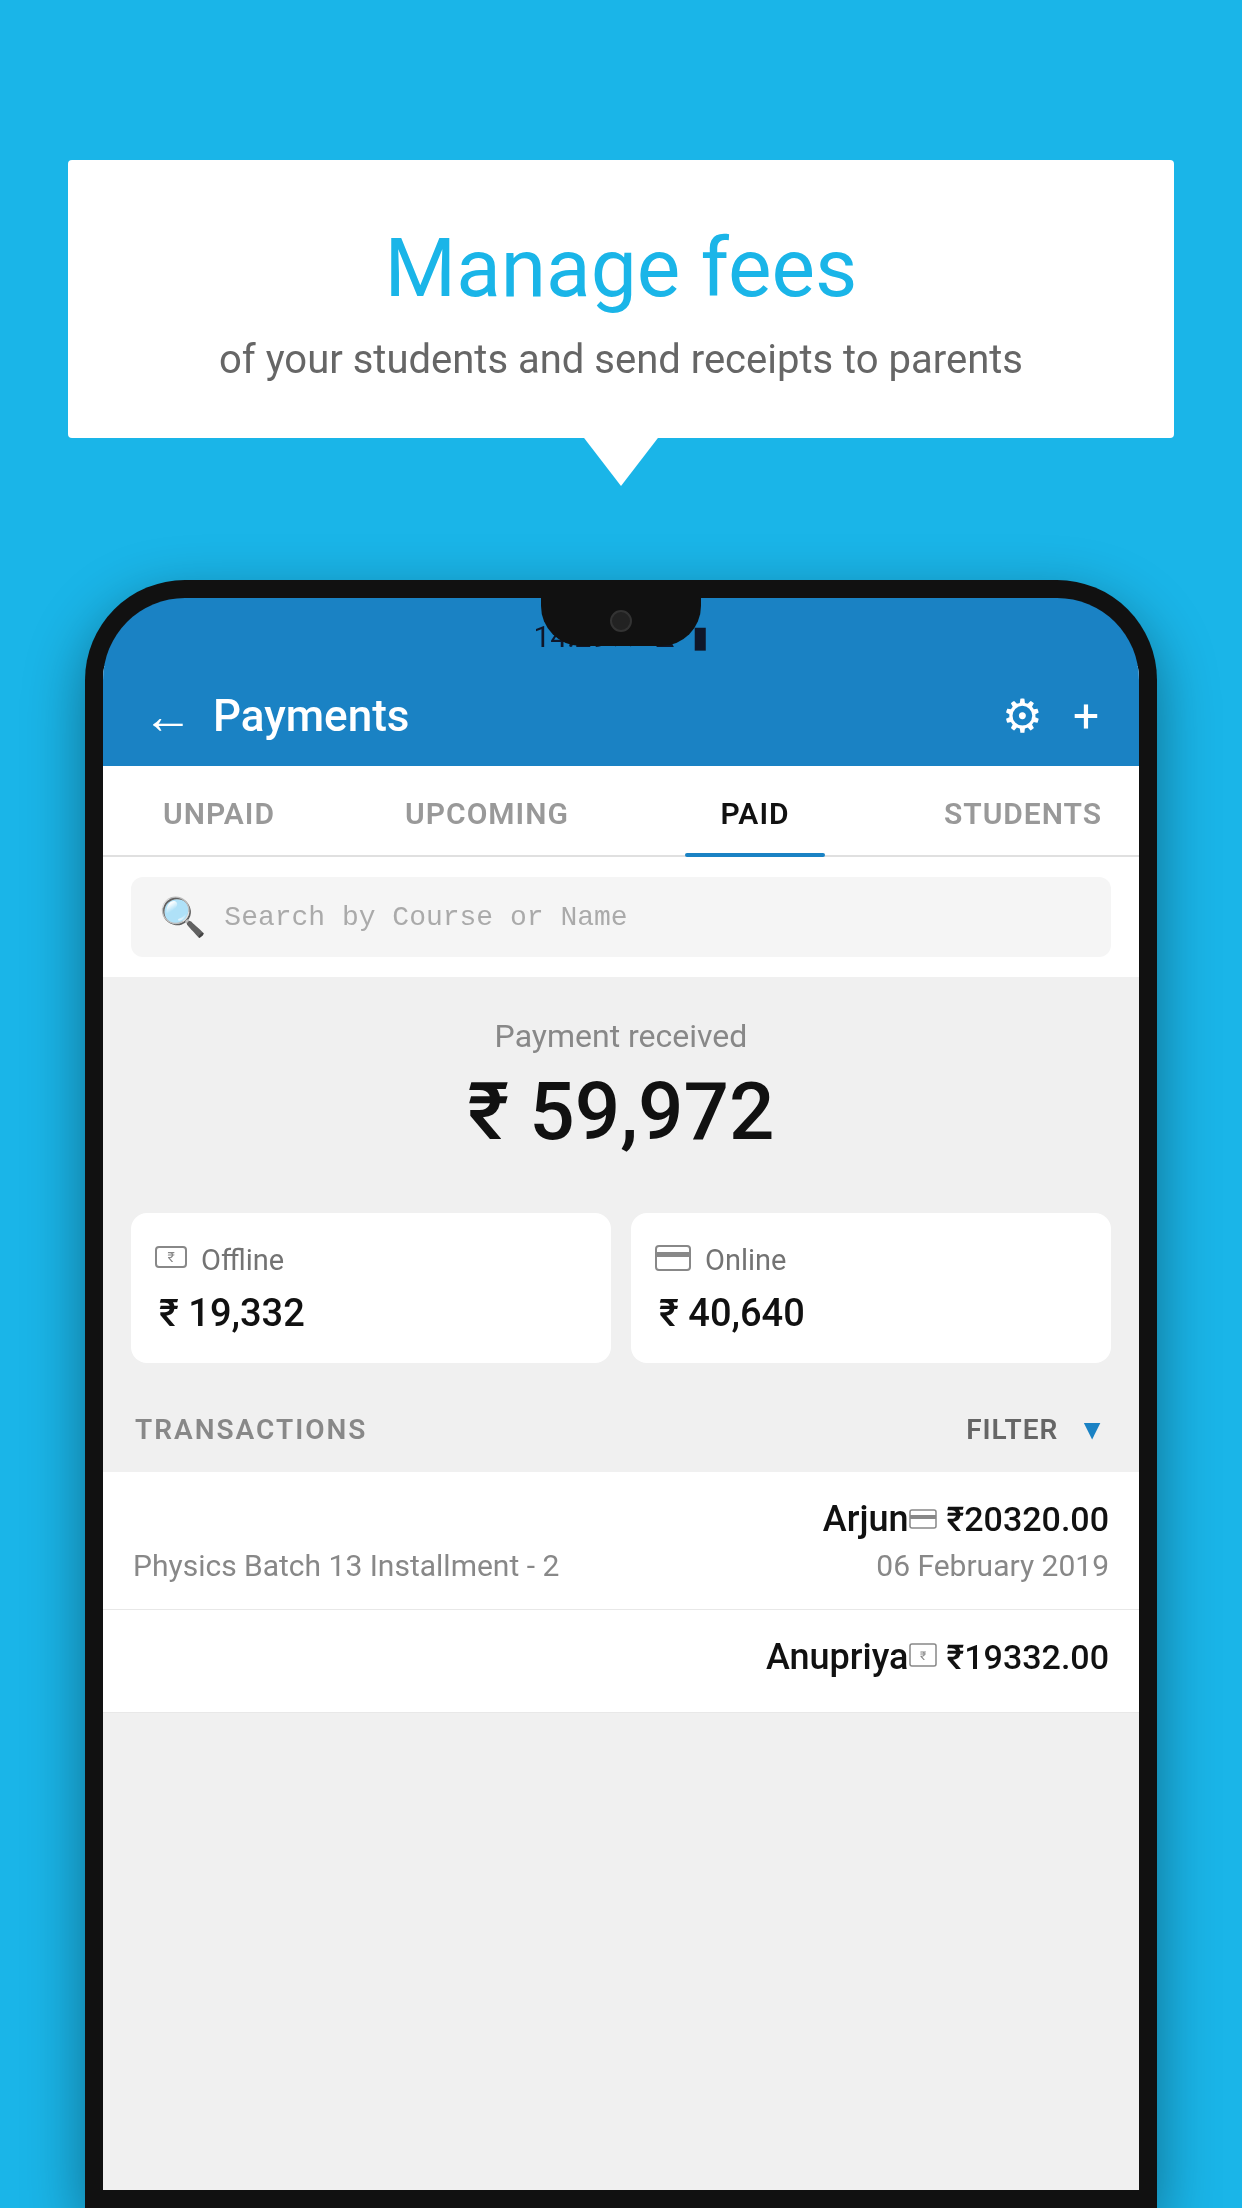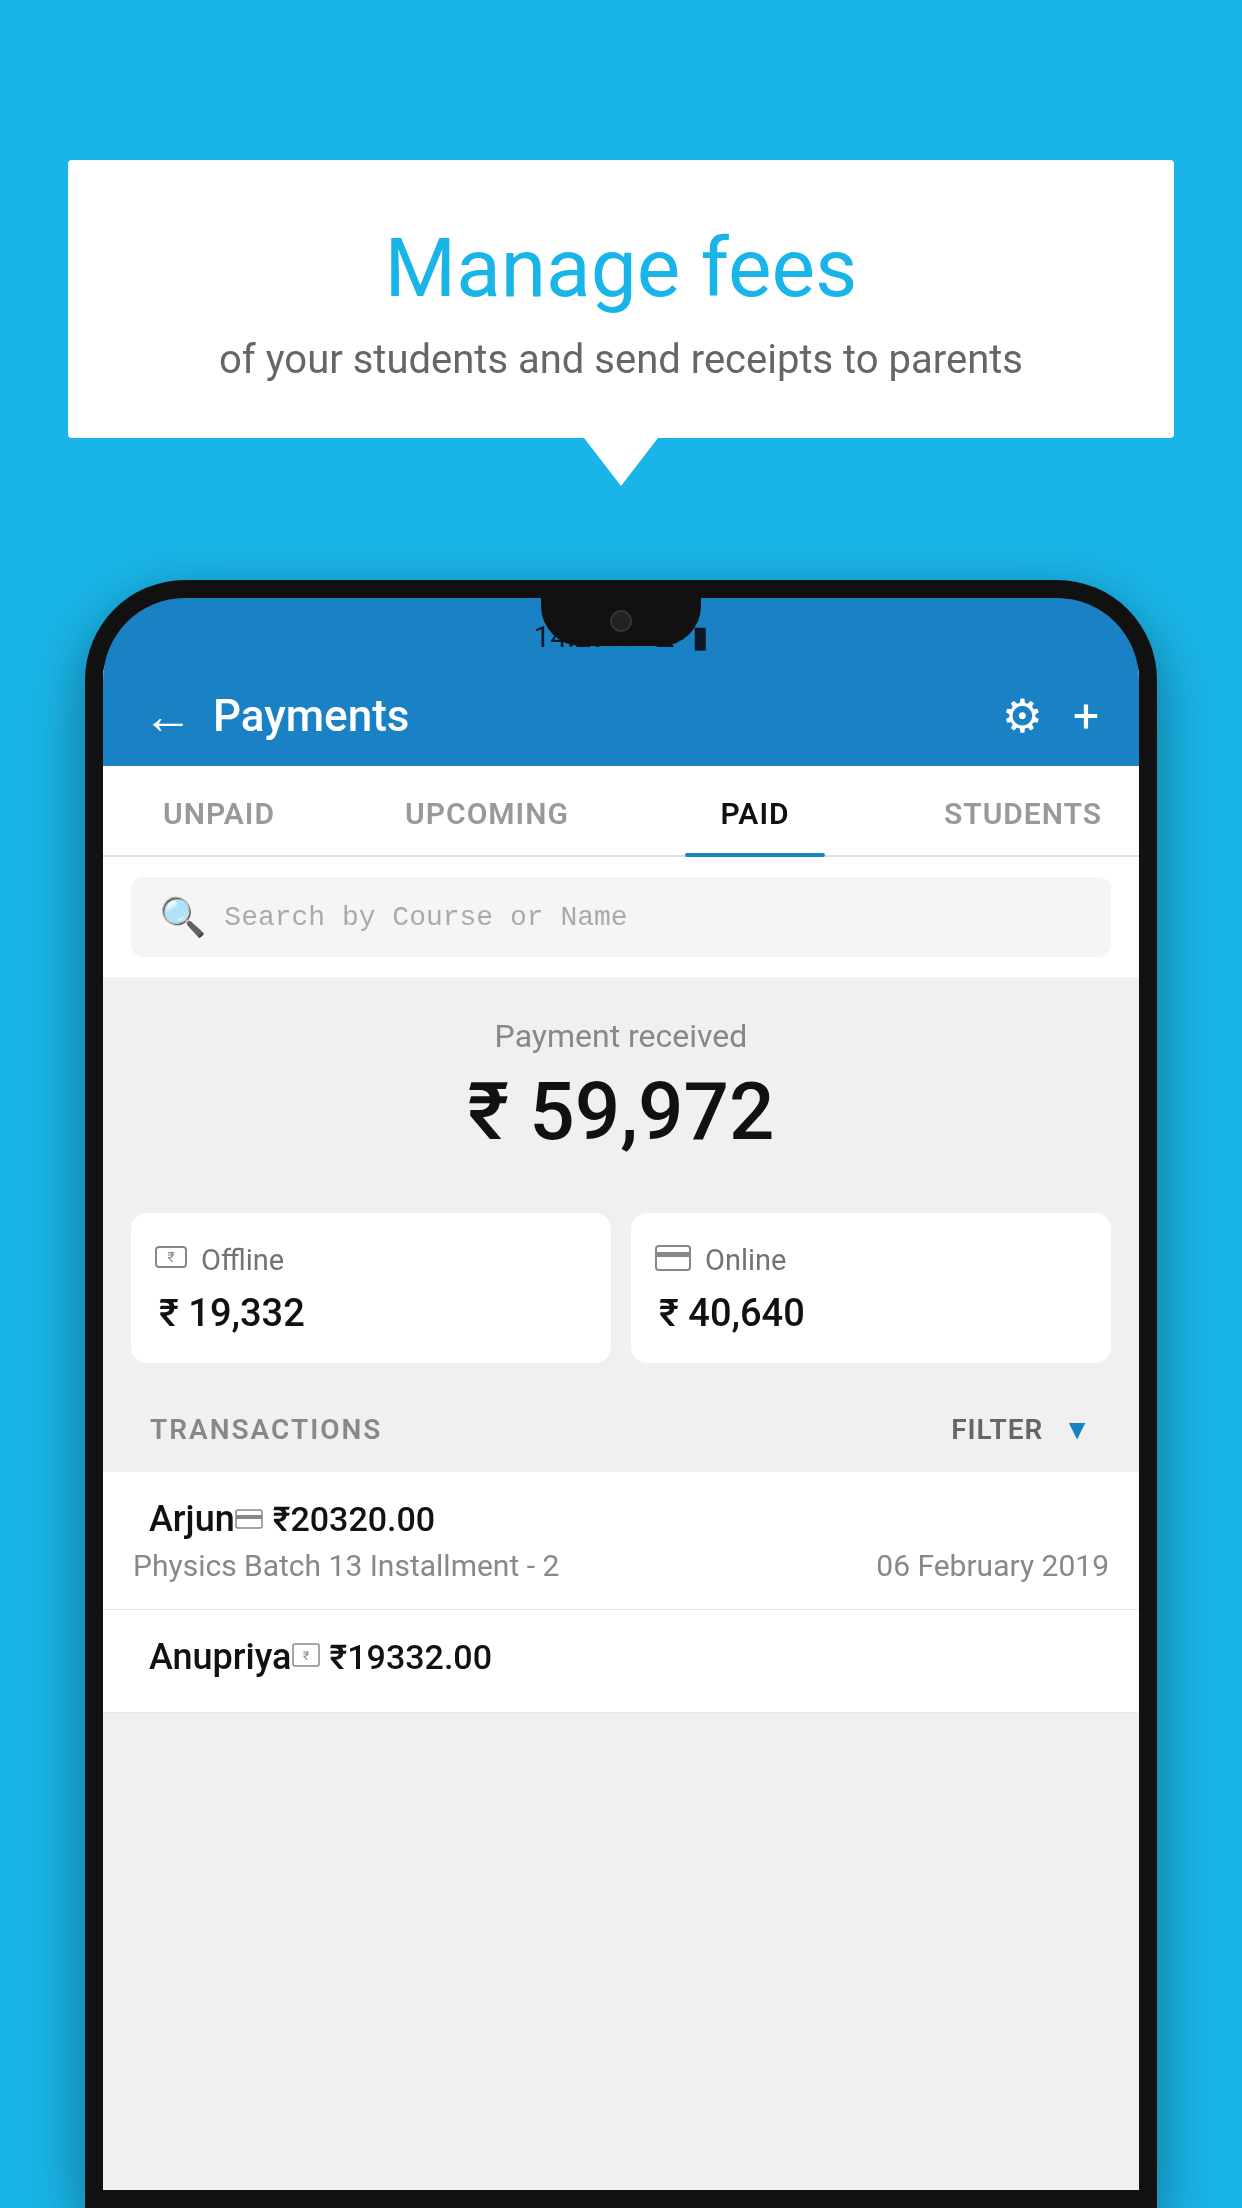--- a/index.html
+++ b/index.html
@@ -266,21 +266,21 @@
       font-size: 38px;
       font-weight: 500;
       padding-left: 4px;
     }
 
     
     .transactions-header {
       display: flex;
       justify-content: space-between;
       align-items: flex-end;
-      padding: 26px 47px;
+      padding: 26px 32px;
       background: #f0f0f0;
     }
     .transactions-label {
       color: #888;
       font-size: 28px;
       font-weight: 600;
       letter-spacing: 2px;
       text-transform: uppercase;
     }
     .filter-btn {
@@ -299,24 +299,23 @@
     }
 
     
     .transaction-row {
       background: #fff;
       padding: 26px 30px;
       border-bottom: 1px solid #e8e8e8;
     }
     .transaction-row-top {
       display: flex;
-      justify-content: flex-start;
+      justify-content: flex-end;
       align-items: center;
       margin-bottom: 8px;
-      margin-left: 16px;
     }
     .transaction-name {
       color: #111;
       font-size: 36px;
       font-weight: 500;
     }
     .transaction-amount-wrapper {
       display: flex;
       align-items: center;
       gap: 10px;

